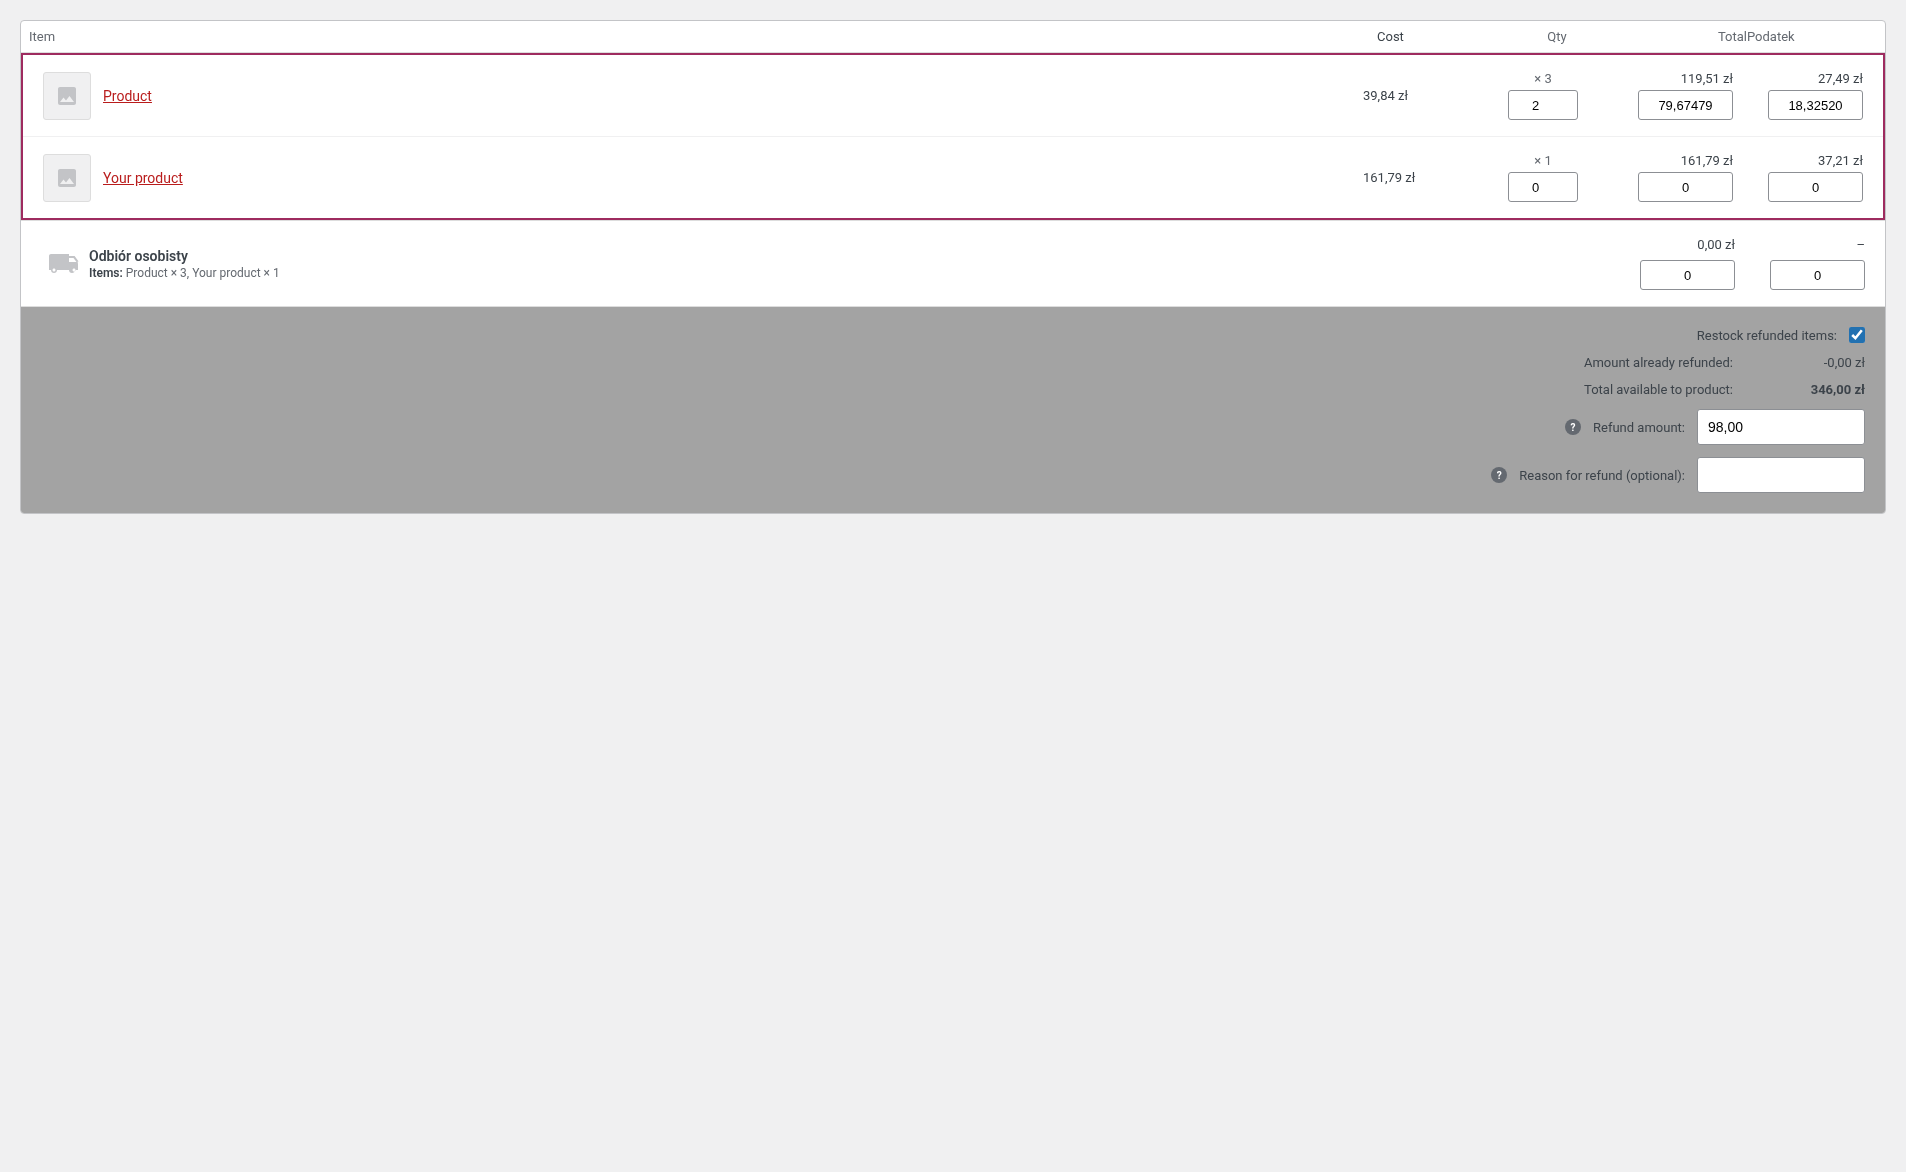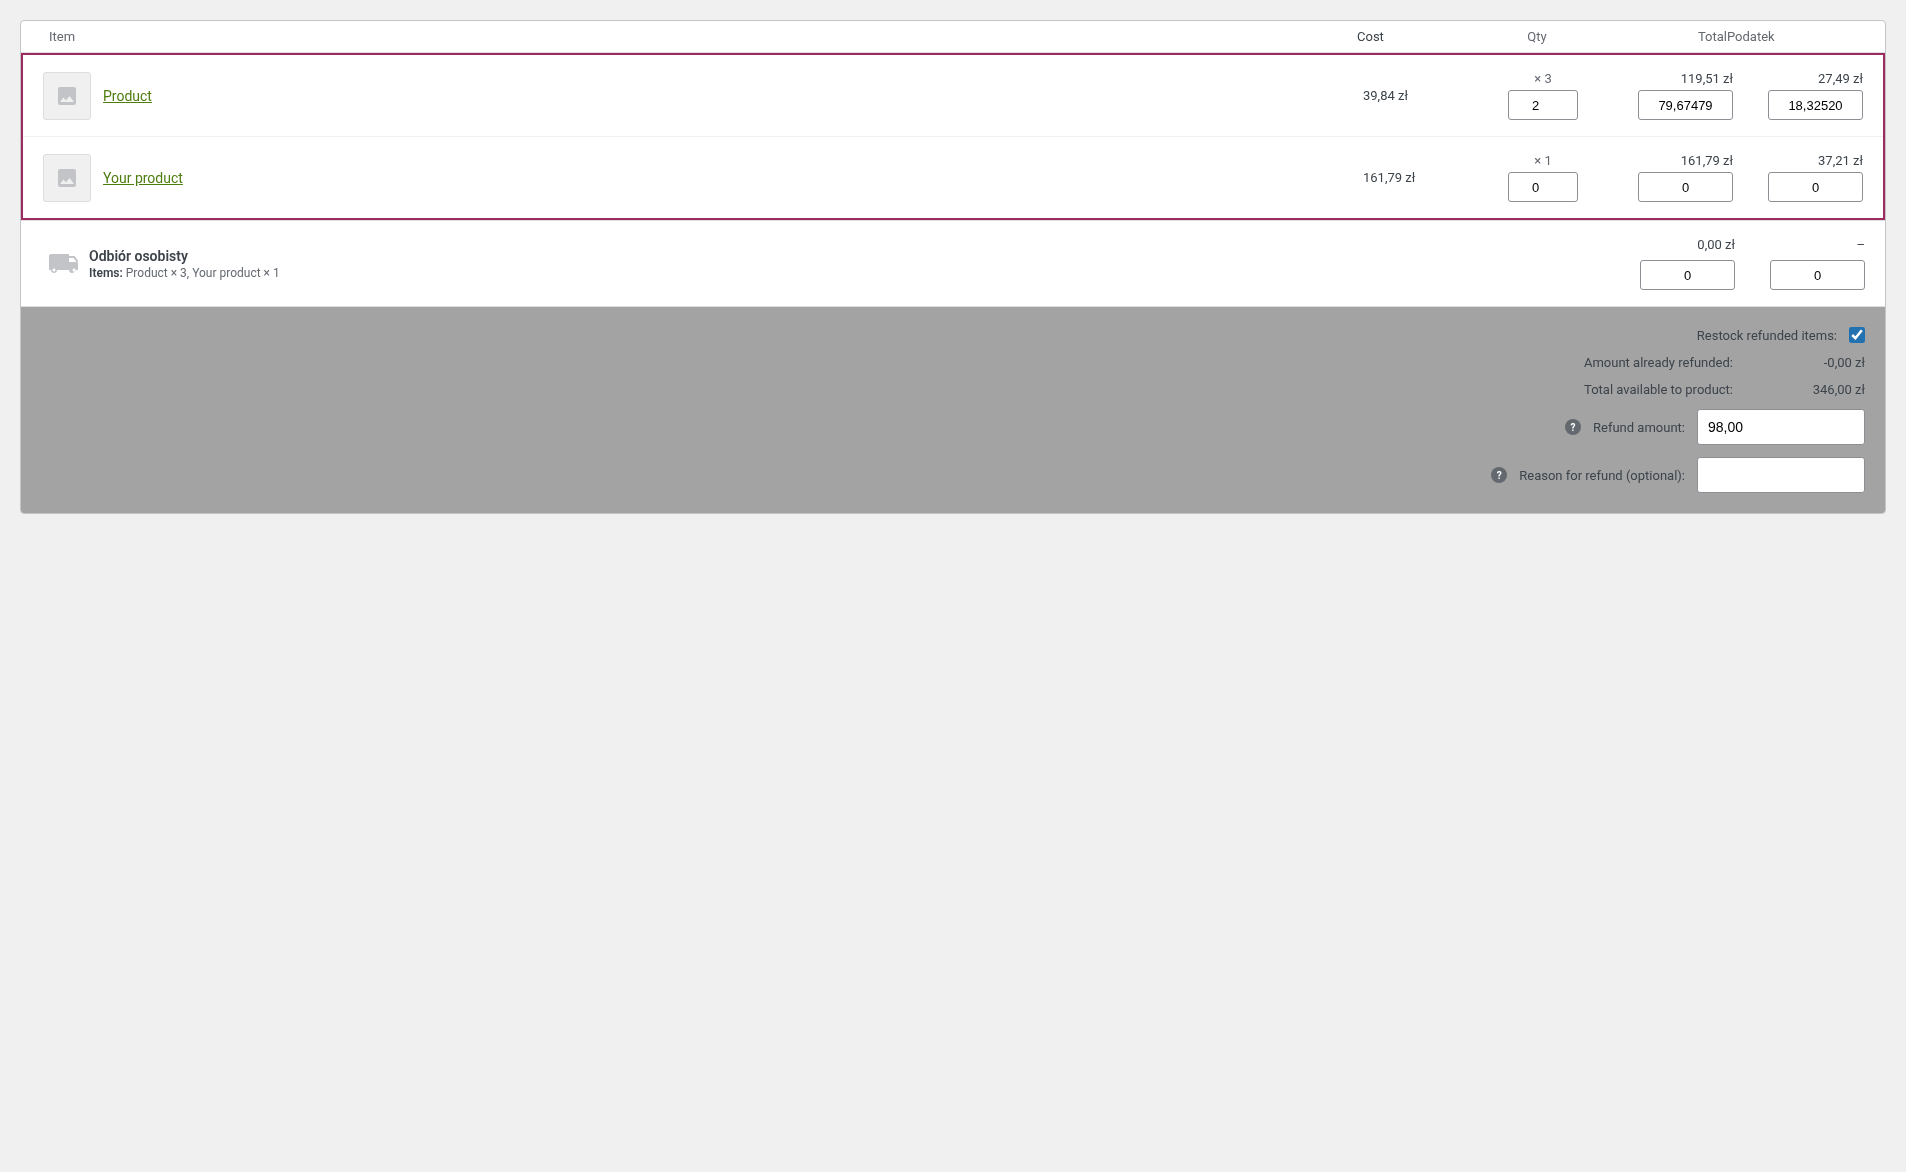--- a/index.html
+++ b/index.html
@@ -19,21 +19,21 @@
       background: #fff;
       border: 1px solid #c3c4c7;
       border-radius: 4px;
       overflow: hidden;
     }
 
     
     .table-header {
       display: grid;
       grid-template-columns: 1fr 120px 120px 130px 130px;
-      padding: 8px 28px;
+      padding: 8px 8px;
       border-bottom: 1px solid #ddd;
       color: #646970;
       font-size: 13px;
     }
     .table-header .col-item { }
     .table-header .col-cost { text-align: left; }
     .table-header .col-qty { text-align: center; }
     .table-header .col-total { text-align: right; }
     .table-header .col-tax { }
 
@@ -71,21 +71,21 @@
       align-items: center;
       justify-content: center;
       flex-shrink: 0;
     }
     .product-thumbnail svg {
       width: 24px;
       height: 24px;
       fill: #c3c4c7;
     }
     .product-name a {
-      color: #4d7c0f;
+      color: #b91c1c;
       text-decoration: underline;
       font-size: 14px;
     }
 
     .col-cost {
       text-align: left;
       color: #3c434a;
       font-size: 13px;
     }
     .col-qty {
@@ -241,21 +241,21 @@
       color: #3c434a;
       text-align: right;
     }
     .refund-value {
       font-size: 13px;
       color: #3c434a;
       min-width: 120px;
       text-align: right;
     }
     .refund-value.bold {
-      font-weight: 400;
+      font-weight: 700;
     }
     .refund-value.negative {
       color: #3c434a;
     }
     .checkbox-wrapper {
       display: flex;
       align-items: center;
     }
     .restock-checkbox {
       width: 16px;

